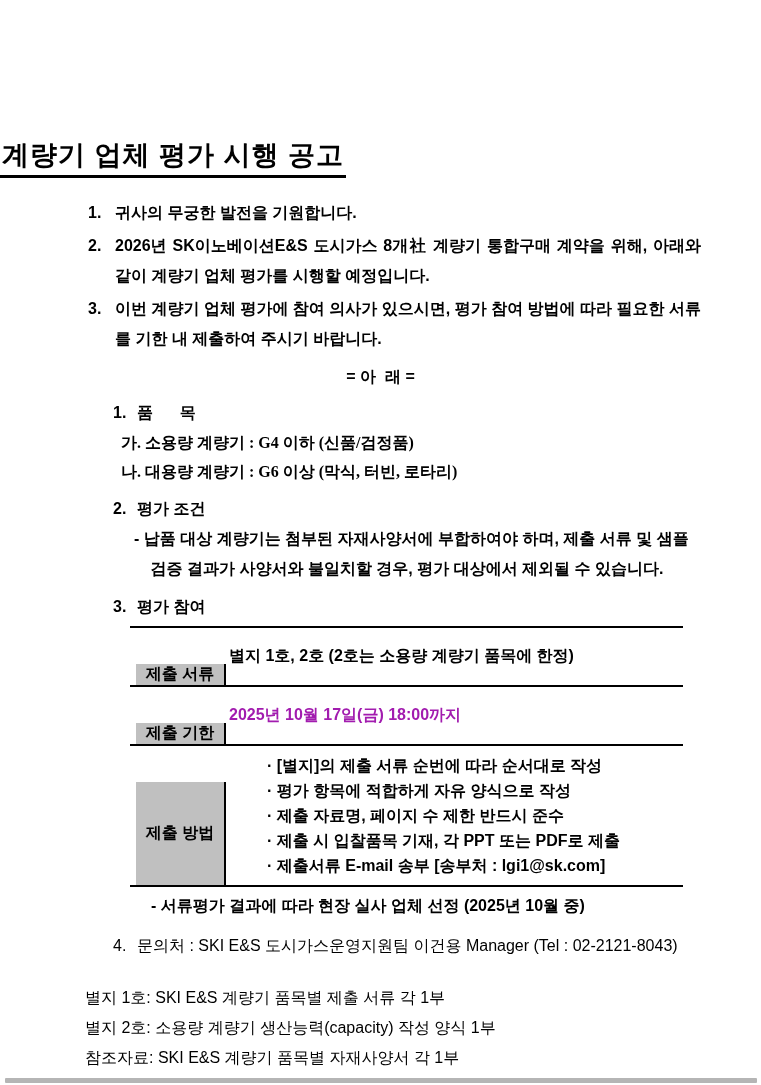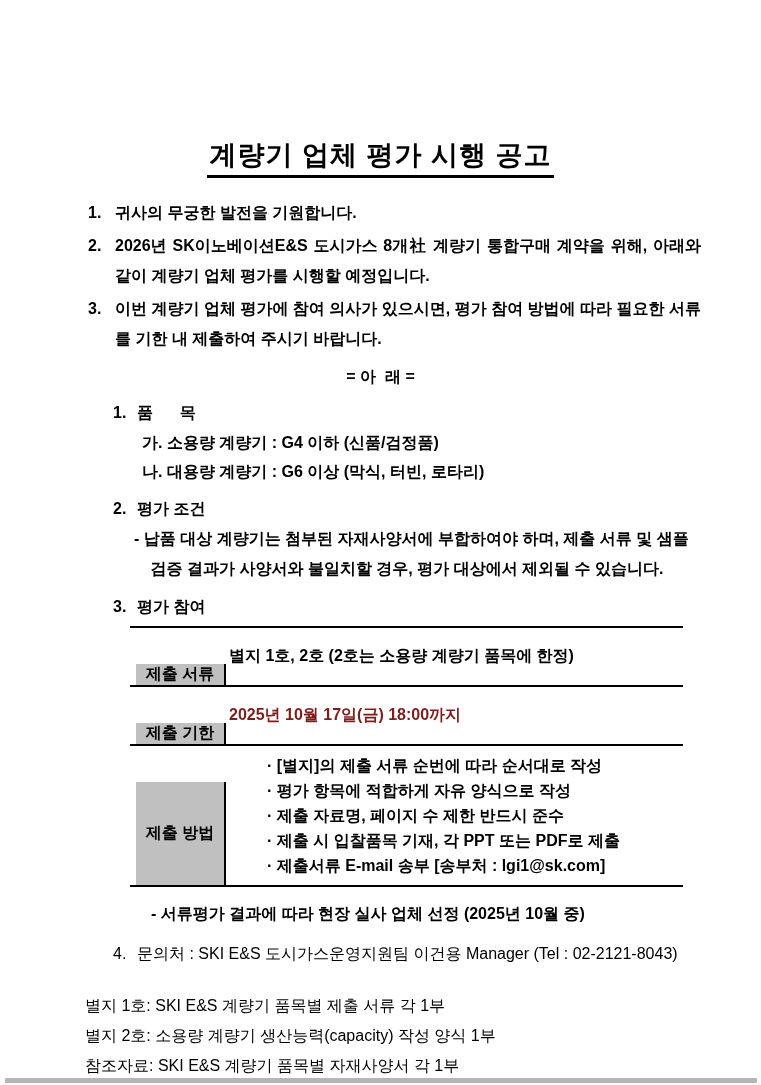--- a/index.html
+++ b/index.html
@@ -7,21 +7,21 @@
     position:relative;
     width:761px;height:1085px;
     background:#ffffff;
     font-family:"Liberation Sans","DejaVu Sans",sans-serif;
     color:#000;
     overflow:hidden;
     box-sizing:border-box;
   }
   .content{padding-top:141px;}
   
-  .title-wrap{text-align:center;}
+  .title-wrap{text-align:left;}
   .title{
     display:inline-block;
     font-size:27px;font-weight:700;letter-spacing:1px;
     border-bottom:3px solid #000;
     padding:0 2px 5px 2px;
     line-height:29px;
     white-space:pre;
   }
   
   .intro{margin:20px 60px 0 88px;}
@@ -34,21 +34,21 @@
   
   .divider{
     margin-top:8px;text-align:center;
     font-size:16px;font-weight:600;line-height:30px;white-space:pre;
   }
   
   .sections{margin:6px 60px 0 113px;}
   .sec-head{display:flex;font-size:16px;font-weight:600;line-height:30px;}
   .sec-head .snum{flex:0 0 24px;}
   .sec-head .stitle{white-space:pre;}
-  .sec-rows{margin-left:29px;}
+  .sec-rows{margin-left:8px;font-family:Liberation Serif, serif;}
   .sec-row{font-size:16px;font-weight:600;line-height:29px;white-space:pre;}
   .sec-gap{height:8px;}
   .cond-line1{margin-left:21px;font-size:16px;font-weight:600;line-height:30px;white-space:pre;}
   .cond-line2{font-size:16px;font-weight:600;line-height:30px;white-space:pre;text-align:center;}
   
   .tbl{
     margin:4px 0 0 17px;   
     width:553px;
     border-top:2px solid #000;
     font-size:16px;
@@ -58,27 +58,27 @@
     flex:0 0 88px;margin-left:6px;
     background:#c0c0c0;
     border-right:2px solid #000;
     display:flex;align-items:center;justify-content:center;
     font-weight:700;white-space:pre;margin-top:36px;
   }
   .tvalue{
     flex:1 1 auto;display:flex;align-items:center;
     padding-left:3px;min-height:29px;font-weight:600;
   }
-  .tvalue.red{color:#7f1d1d;font-weight:700;}
+  .tvalue.red{color:#a21caf;font-weight:700;}
   .method{display:block;padding:7px 0 7px 13px;}
   .mline{line-height:25px;font-weight:600;white-space:pre;margin-left:28px;}
   .mline.indent{padding-left:10px;}
   .mbold{font-weight:700;}
   
-  .tbl-note{margin:12px 0 0 38px;font-size:16px;font-weight:600;line-height:30px;white-space:pre;}
+  .tbl-note{margin:4px 0 0 38px;font-size:16px;font-weight:600;line-height:30px;white-space:pre;}
   .contact{display:flex;margin:10px 0 0 0;font-size:16px;font-weight:500;line-height:30px;}
   .contact .snum{flex:0 0 24px;}
   .attachments{margin:22px 40px 0 85px;}
   .attach-line{font-size:16px;font-weight:500;line-height:30px;white-space:pre;}
   
   .bottom-bar{
     position:absolute;left:5px;right:4px;bottom:2px;height:5px;
     background:#b5b5b5;border-radius:1px;
   }
 </style>

